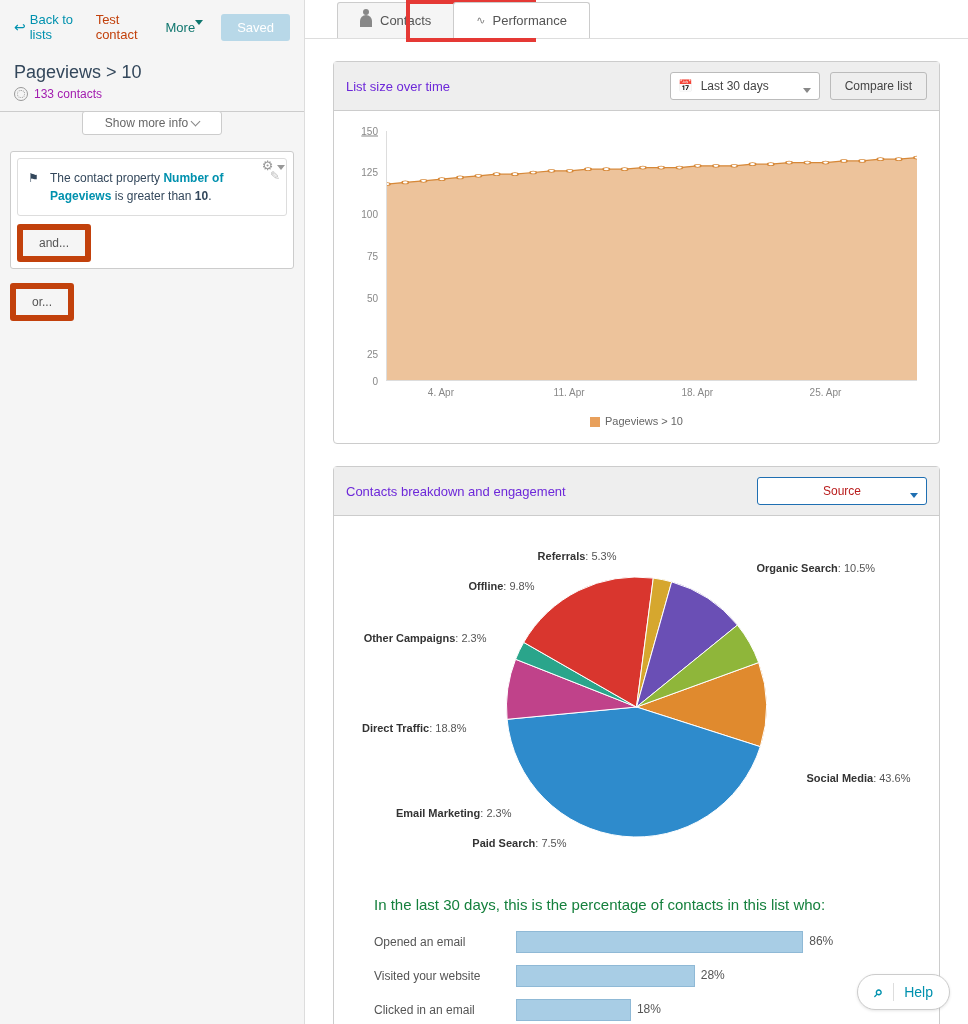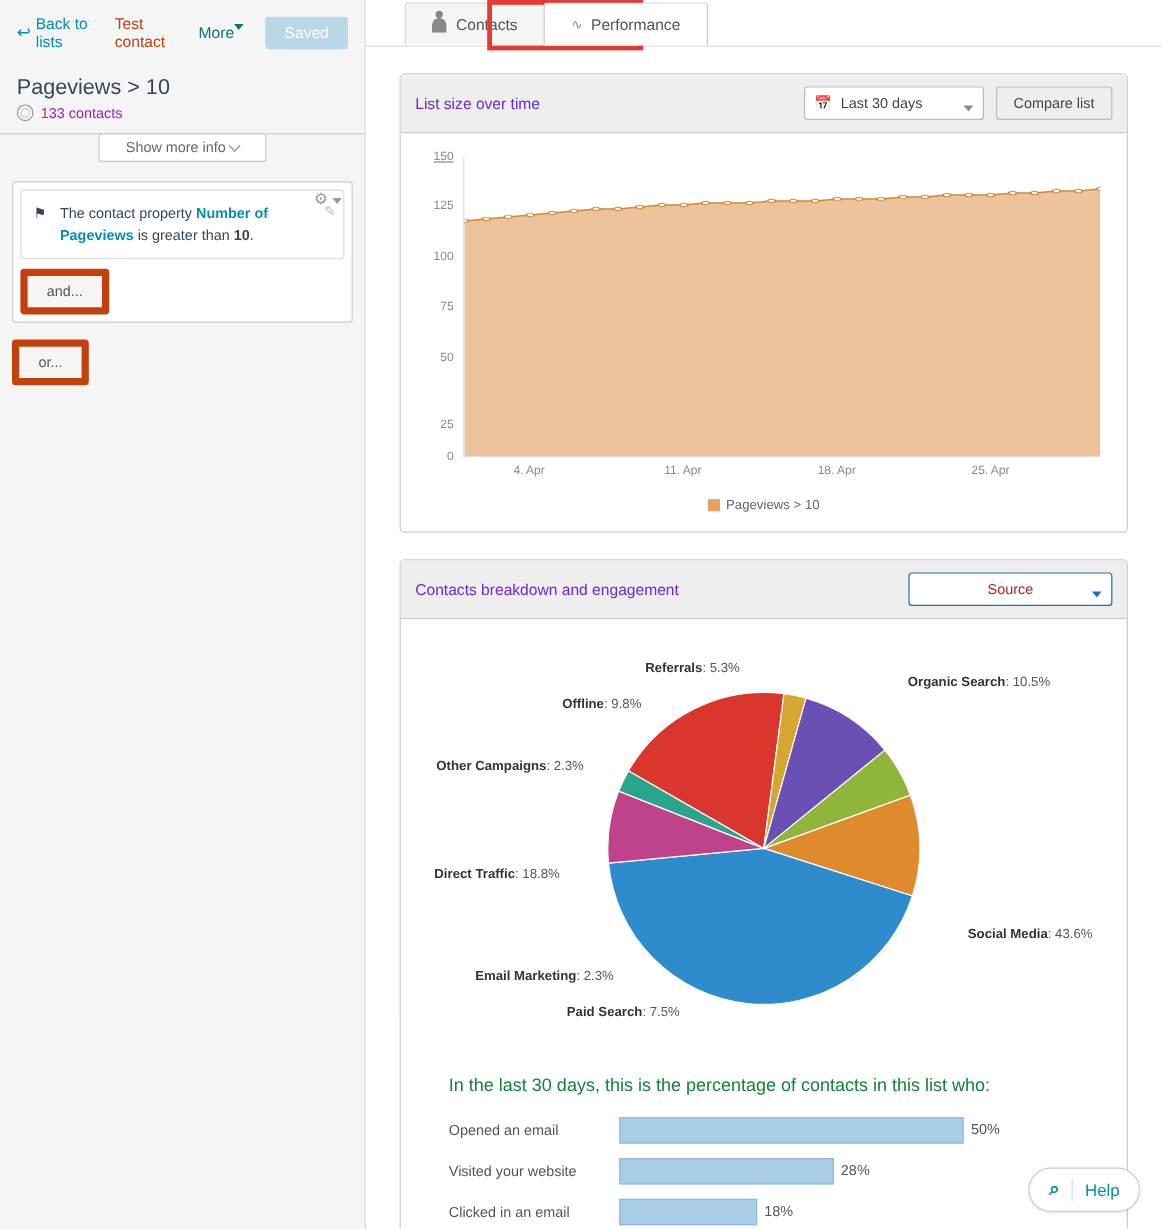--- a/index.html
+++ b/index.html
@@ -226,21 +226,21 @@
             <text x="210" y="315" text-anchor="end" class="pie-label"><tspan class="pie-label-b">Paid Search</tspan><tspan>: 7.5%</tspan></text>
           </svg>
       </div>
       <div class="engage-title">In the last 30 days, this is the percentage of contacts in this list who:</div>
       <div id="eng-rows">
           <div class="eng-row">
             <div class="eng-label">Opened an email</div>
             <div class="eng-bar-track" style="position: relative;">
               <div class="eng-bar" style="width: 75%;"></div>
               <div style="position: absolute; left: calc(75% + 6px); top: 3px;">
-                <div class="eng-val">50%</div>
+                <div class="eng-val">86%</div>
               </div>
             </div>
           </div>
           <div class="eng-row">
             <div class="eng-label">Visited your website</div>
             <div class="eng-bar-track" style="position: relative;">
               <div class="eng-bar" style="width: 46.6667%;"></div>
               <div style="position: absolute; left: calc(46.6667% + 6px); top: 3px;">
                 <div class="eng-val">28%</div>
               </div>

